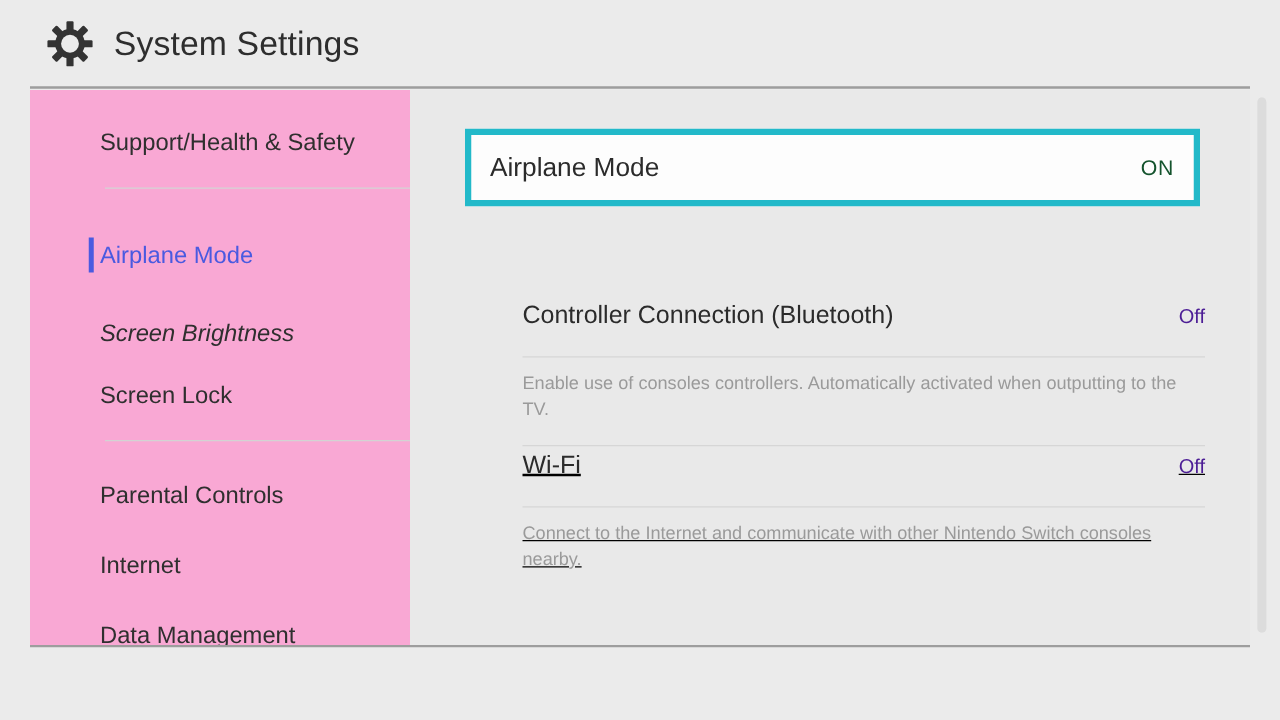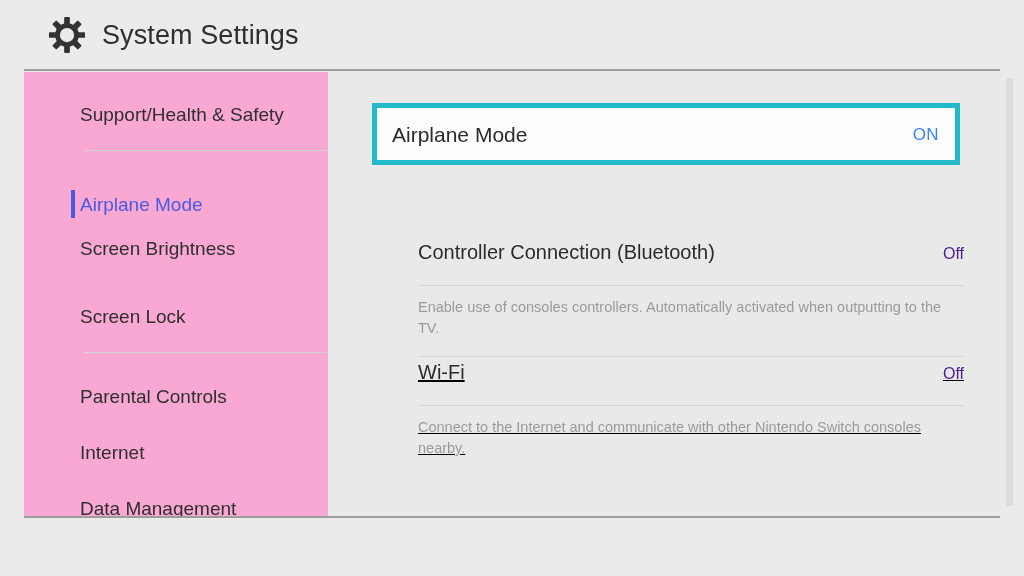--- a/index.html
+++ b/index.html
@@ -18,21 +18,21 @@
 
   
   #header {
     position: absolute;
     left: 0; top: 0;
     width: 1024px; height: 70px;
     background: #ebebeb;
   }
   #header-inner {
     position: absolute;
-    left: 48px; top: 16px;
+    left: 37px; top: 16px;
     display: flex;
     align-items: center;
     gap: 16px;
   }
   #gear-icon {
     width: 38px; height: 38px;
     display: block;
   }
   #header-title {
     font-size: 27px;
@@ -112,21 +112,21 @@
     justify-content: space-between;
     padding: 0 16px 0 15px;
   }
   #selected-row-label {
     font-size: 21px;
     color: #2b2b2b;
     line-height: 1;
   }
   #selected-row-value {
     font-size: 17px;
-    color: #3b82f6;
+    color: #14532d;
     line-height: 1;
     letter-spacing: 0.4px;
   }
 
   
   .setting-block {
     position: absolute;
     left: 90px;
     width: 546px;
   }
@@ -227,21 +227,21 @@
 <div id="sidebar">
     <div class="side-sep" style="top: 78px;"></div>
     <div class="side-sep" style="top: 280px;"></div>
     <div class="side-item" style="top: 22px;">
       <span class="side-label">Support/Health &amp; Safety</span>
     </div>
     <div class="side-item selected" style="top: 112px;">
       <div class="side-sel-bar"></div>
       <span class="side-label">Airplane Mode</span>
     </div>
-    <div class="side-item" style="top: 156px;">
+    <div class="side-item" style="top: 175px; font-style: italic;">
       <span class="side-label">Screen Brightness</span>
     </div>
     <div class="side-item" style="top: 224px;">
       <span class="side-label">Screen Lock</span>
     </div>
     <div class="side-item" style="top: 304px;">
       <span class="side-label">Parental Controls</span>
     </div>
     <div class="side-item" style="top: 360px;">
       <span class="side-label">Internet</span>

